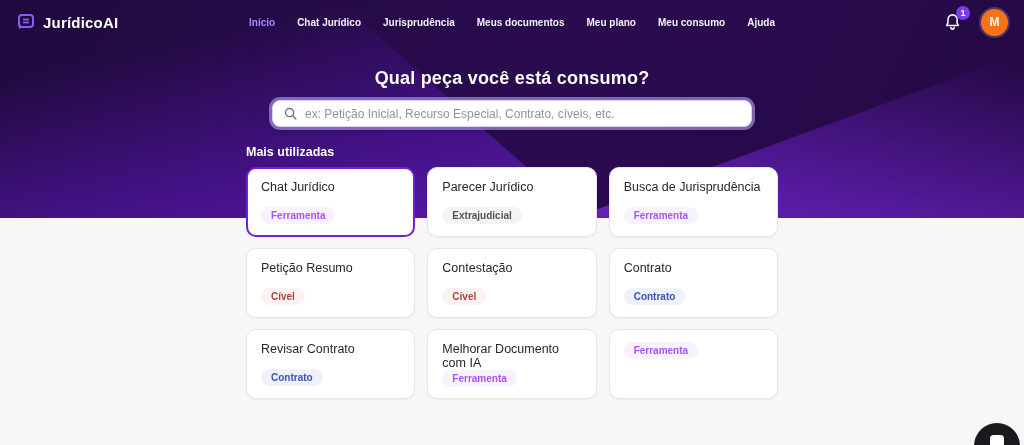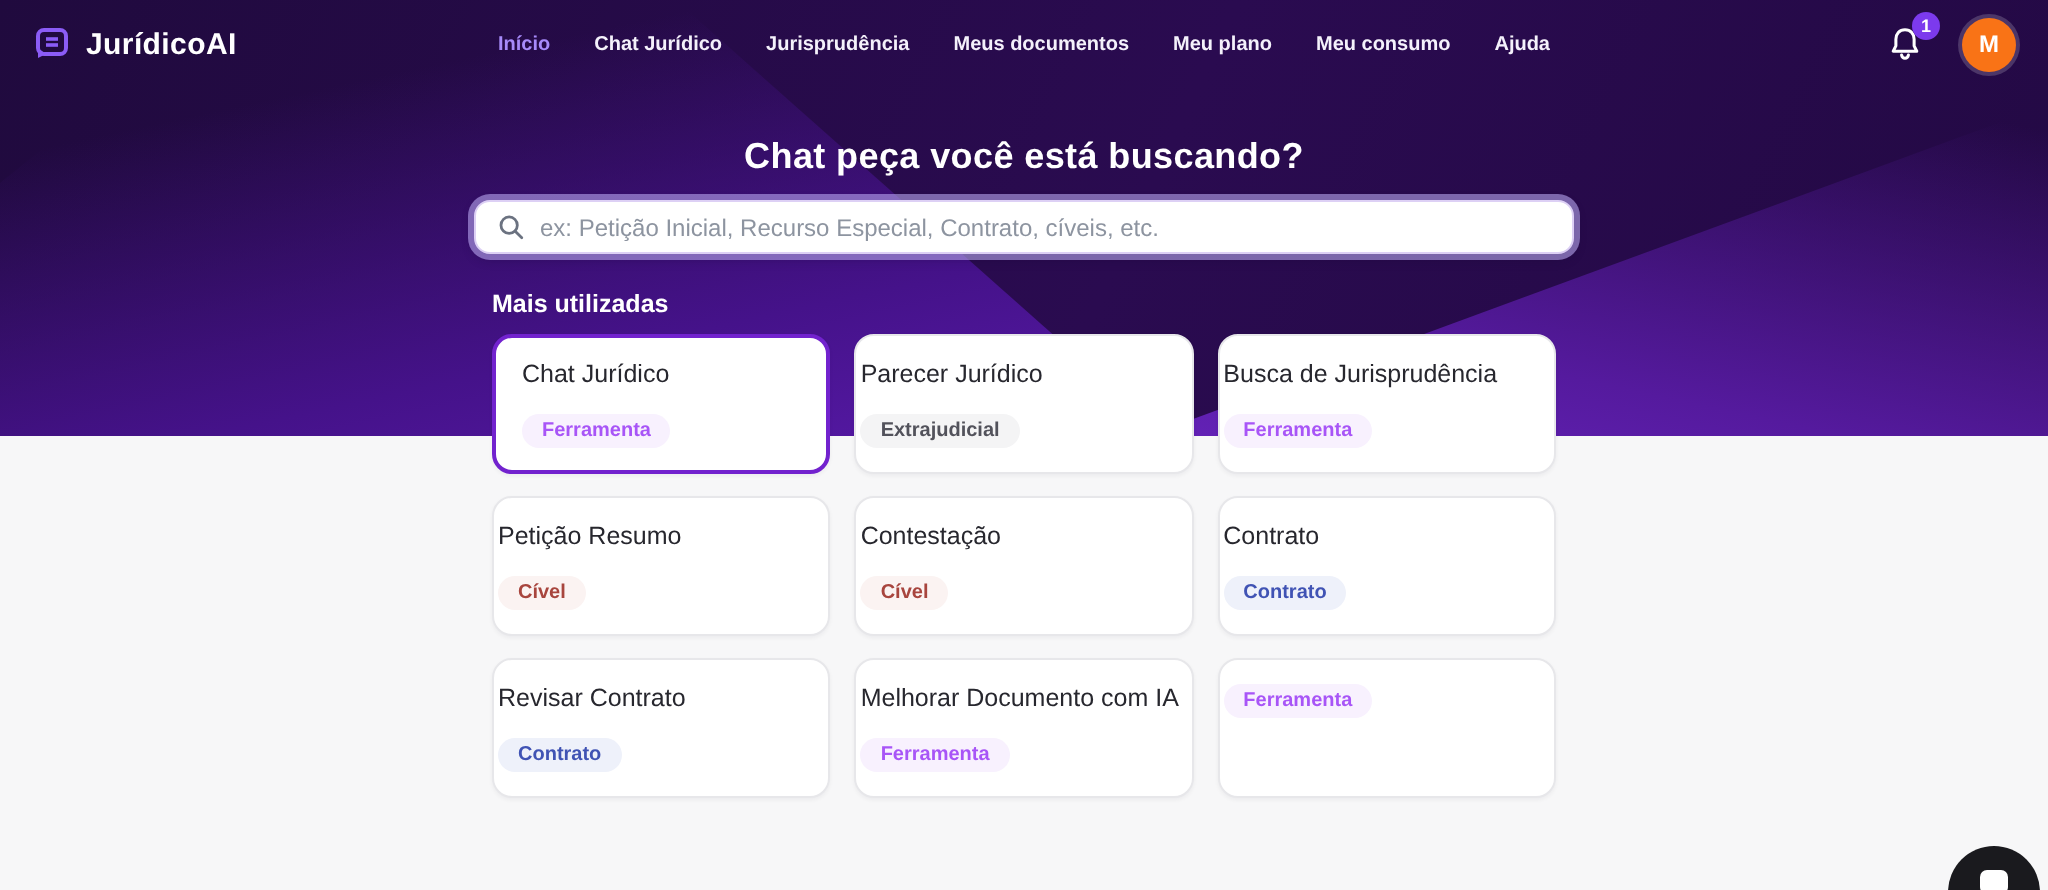--- a/index.html
+++ b/index.html
@@ -60,21 +60,21 @@
   }
 
   
   .main { position:relative; z-index:1; }
   .hero-title {
     margin-top:24px; text-align:center;
     color:#ffffff; font-size:18px; font-weight:bold; letter-spacing:.2px;
   }
   .search-wrap { display:flex; justify-content:center; margin-top:11px; }
   .search-box {
-    width:550px; height:27px; background:#ffffff; border-radius:8px;
+    width:480px; height:27px; background:#ffffff; border-radius:8px;
     display:flex; align-items:center; gap:8px; padding:0 11px;
     border:1px solid #ddd0f5;
     box-shadow:0 0 0 3px rgba(196,181,253,.55), 0 2px 6px rgba(20,5,50,.35);
   }
   .search-input {
     flex:1; border:none; outline:none; background:transparent;
     font-family:"Liberation Sans", sans-serif;
     font-size:12px; color:#374151;
   }
   .search-input::placeholder { color:#8d94a0; }
@@ -82,21 +82,21 @@
   
   .content { width:532px; margin:0 auto; }
   .section-label { margin-top:18px; color:#ffffff; font-size:12.5px; font-weight:bold; }
   .cards-grid {
     margin-top:8px;
     display:grid; grid-template-columns:repeat(3,1fr);
     gap:11px 12px;
   }
   .card {
     background:#ffffff; border:1px solid #e7e7ea; border-radius:10px;
-    height:70px; padding:12px 2px;
+    height:70px; padding:12px 14px;
     display:flex; flex-direction:column; justify-content:space-between;
     align-items:flex-start;
     box-shadow:0 1px 2px rgba(17,12,34,.05);
     cursor:pointer;
   }
   .card.selected {
     border:2px solid var(--selected-card-border,#7222ce);
     padding:11px 13px;
   }
   .card-title { color:#27272e; font-size:12.5px; font-weight:500; }
@@ -163,21 +163,21 @@
           <path d="M8.2 15.8 C8.4 16.9 9.1 17.5 10 17.5 C10.9 17.5 11.6 16.9 11.8 15.8" stroke="#ffffff" stroke-width="1.6" stroke-linecap="round"></path>
         </svg>
       </span>
       <span class="bell-badge">1</span>
     </button>
     <div class="avatar">M</div>
   </div>
 </header>
 
 <main class="main">
-  <h1 class="hero-title">Chat peça você está buscando?</h1>
+  <h1 class="hero-title">Qual peça você está consumo?</h1>
 
   <div class="search-wrap">
     <div class="search-box">
       <span style="display:flex;">
         <svg width="13" height="13" viewBox="0 0 14 14" fill="none">
           <circle cx="6" cy="6" r="4.4" stroke="#6b7280" stroke-width="1.5"></circle>
           <line x1="9.4" y1="9.4" x2="12.8" y2="12.8" stroke="#6b7280" stroke-width="1.5" stroke-linecap="round"></line>
         </svg>
       </span>
       <input class="search-input" type="text" placeholder="ex: Petição Inicial, Recurso Especial, Contrato, cíveis, etc." style="">

